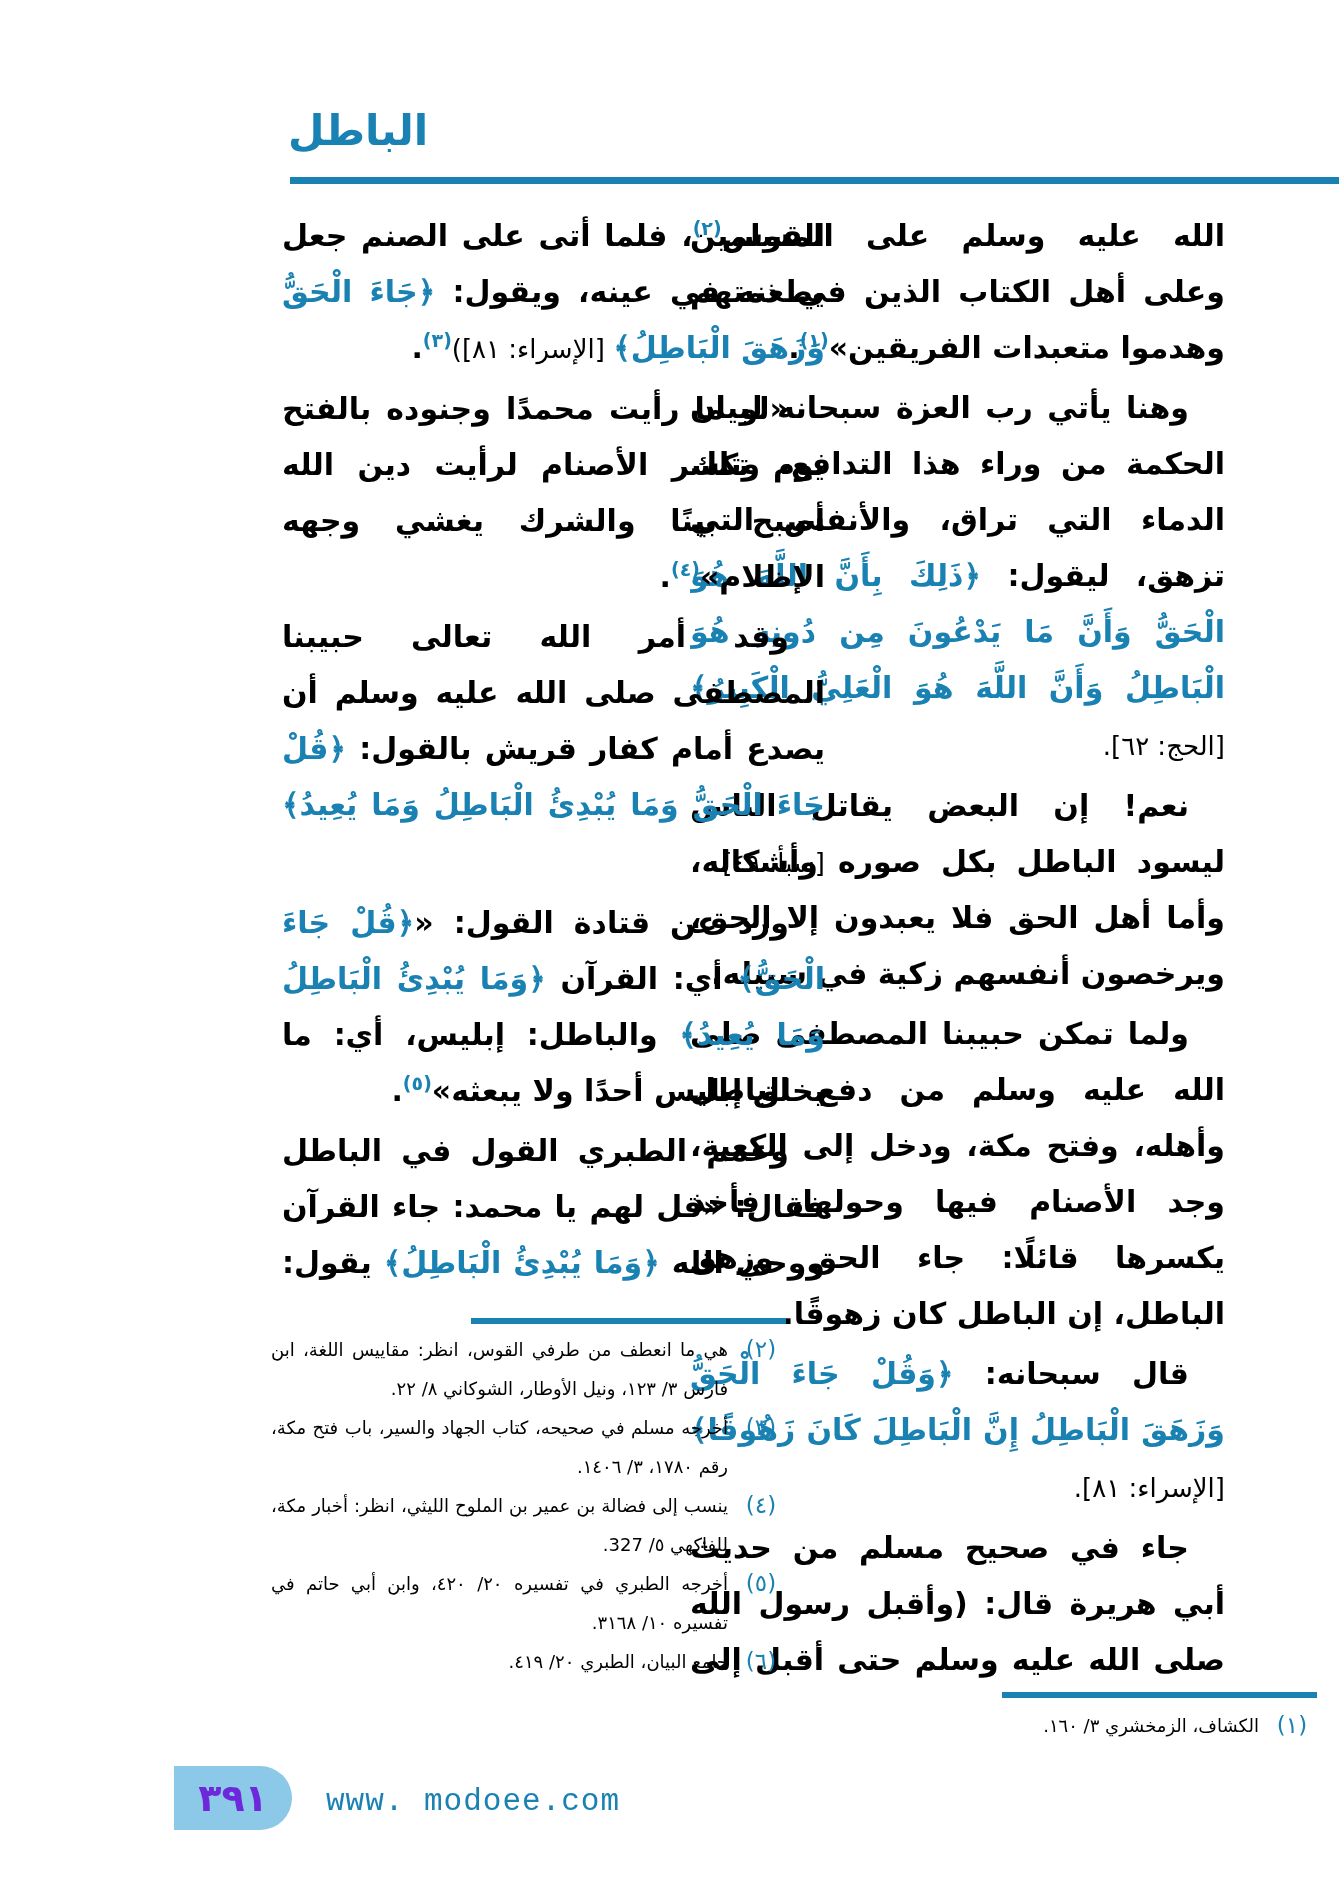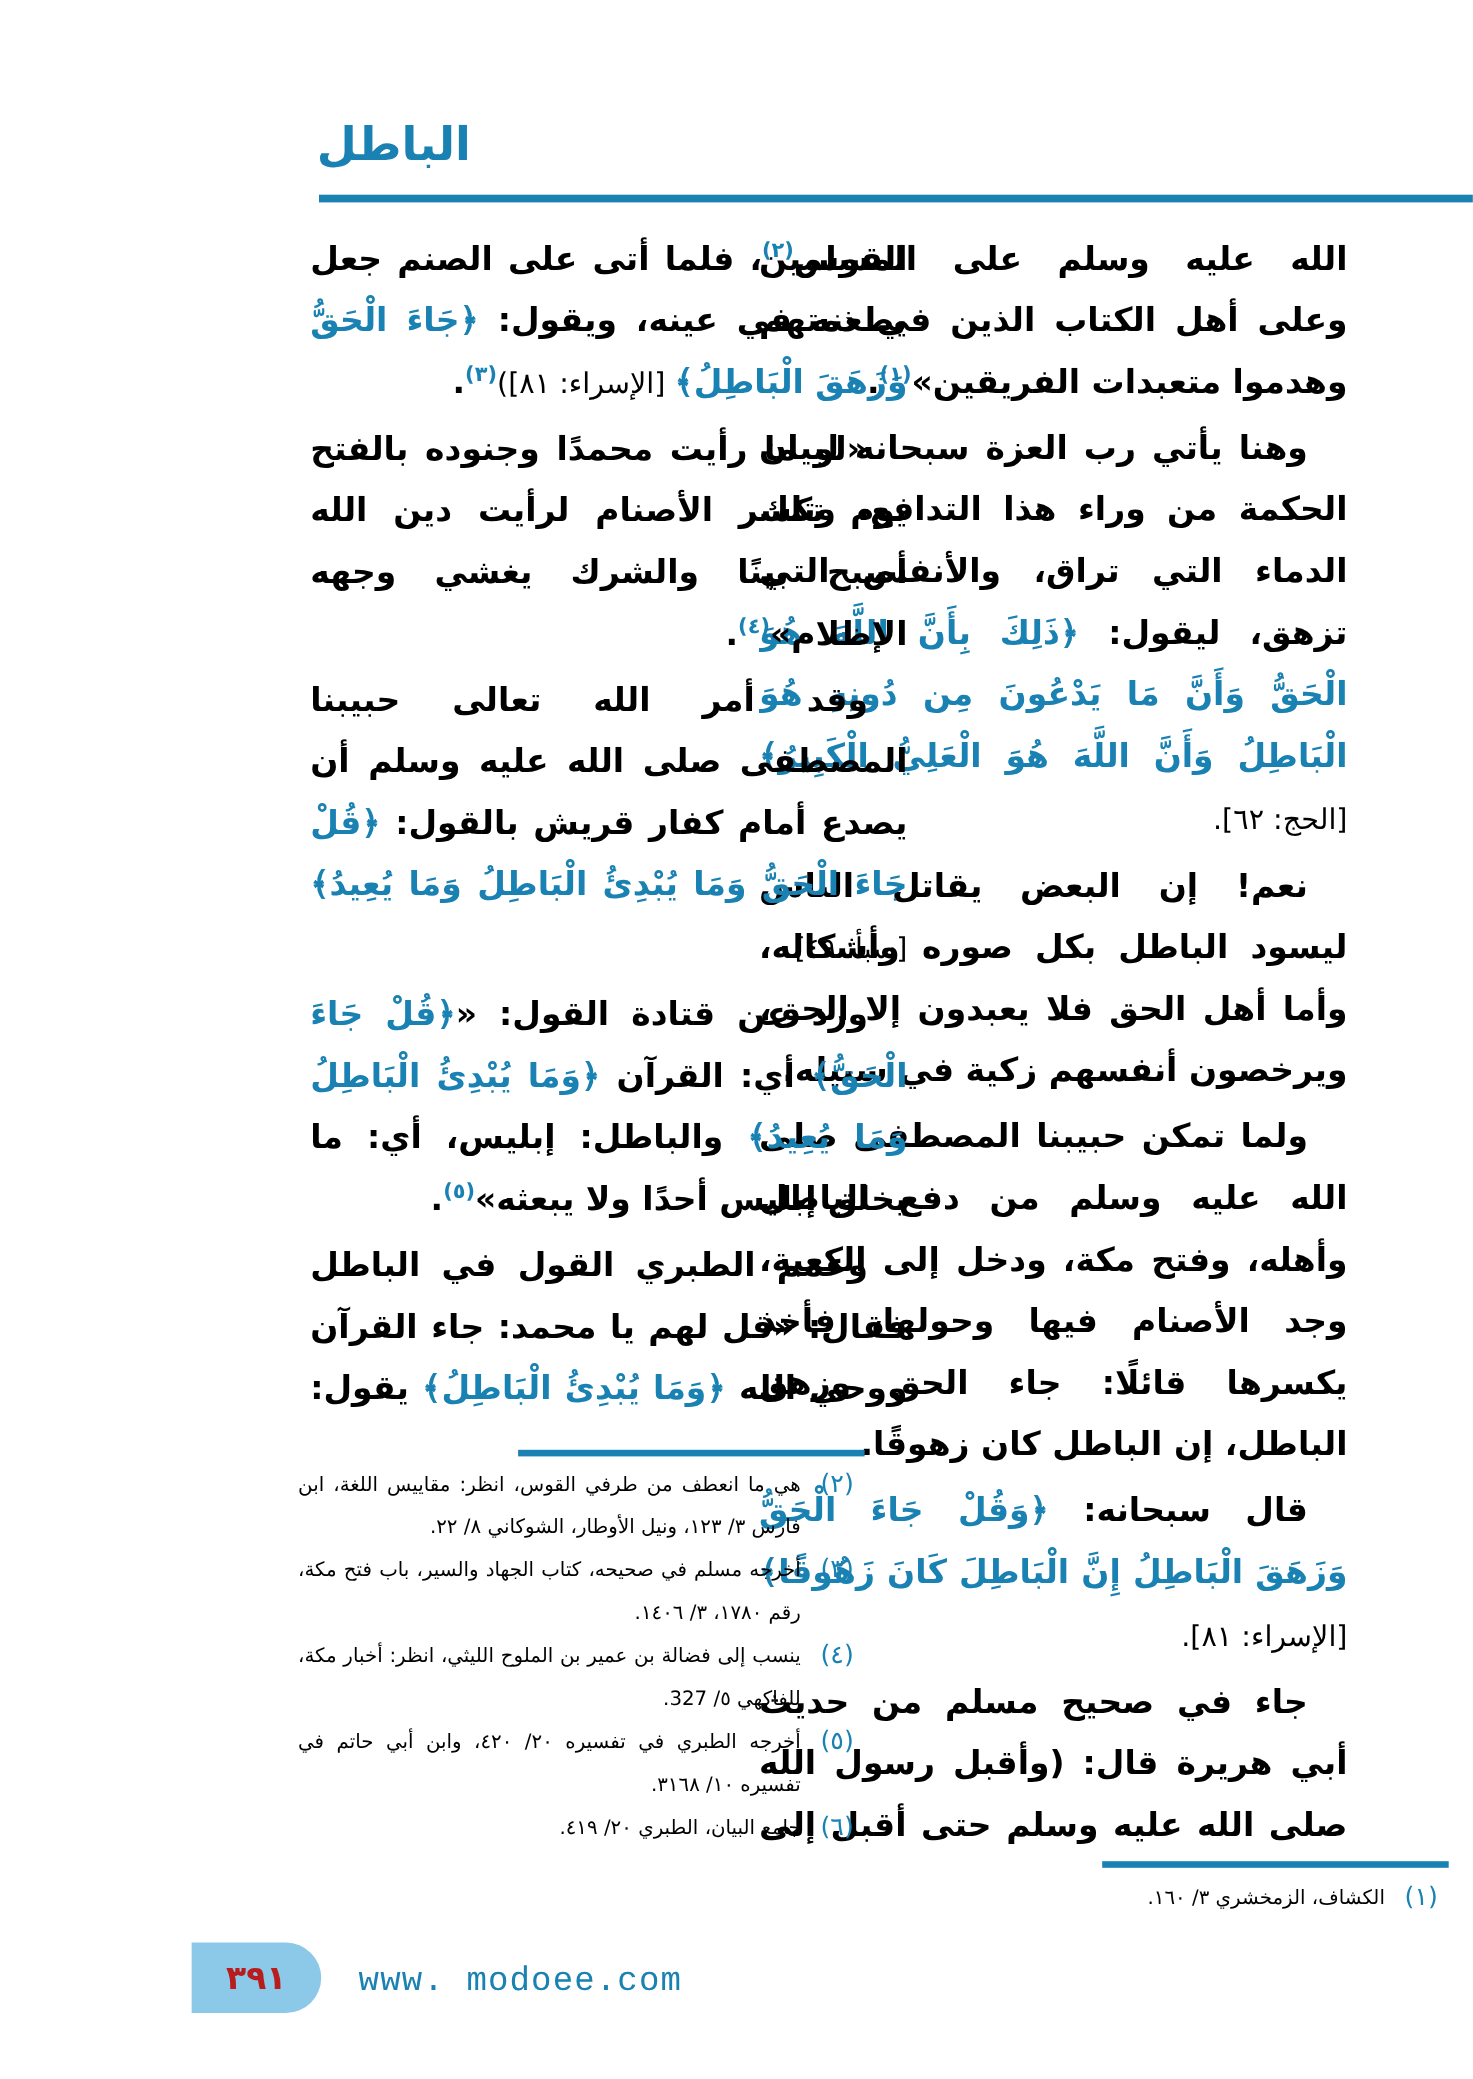--- a/index.html
+++ b/index.html
@@ -44,21 +44,21 @@
   }
   .fn-text {
     flex:1; font-size:18px; line-height:39px; text-align:justify; color:var(--ink);
   }
   .badge {
     position:absolute; left:0; top:1766px; width:118px; height:64px;
     background:var(--badge); border-radius:0 32px 32px 0;
     display:flex; align-items:center; justify-content:center;
   }
   .badge span {
-    color:#b91c1c; font-size:30px; font-weight:bold; letter-spacing:3px;
+    color:#6d28d9; font-size:38px; font-weight:bold; letter-spacing:3px;
   }
   .site {
     position:absolute; left:152px; top:1784px; direction:ltr;
     color:var(--accent); font-size:31px; letter-spacing:1px;font-family:Liberation Mono, monospace;
   }
 </style>
 </head>
 <body>
 
 <div class="page">

